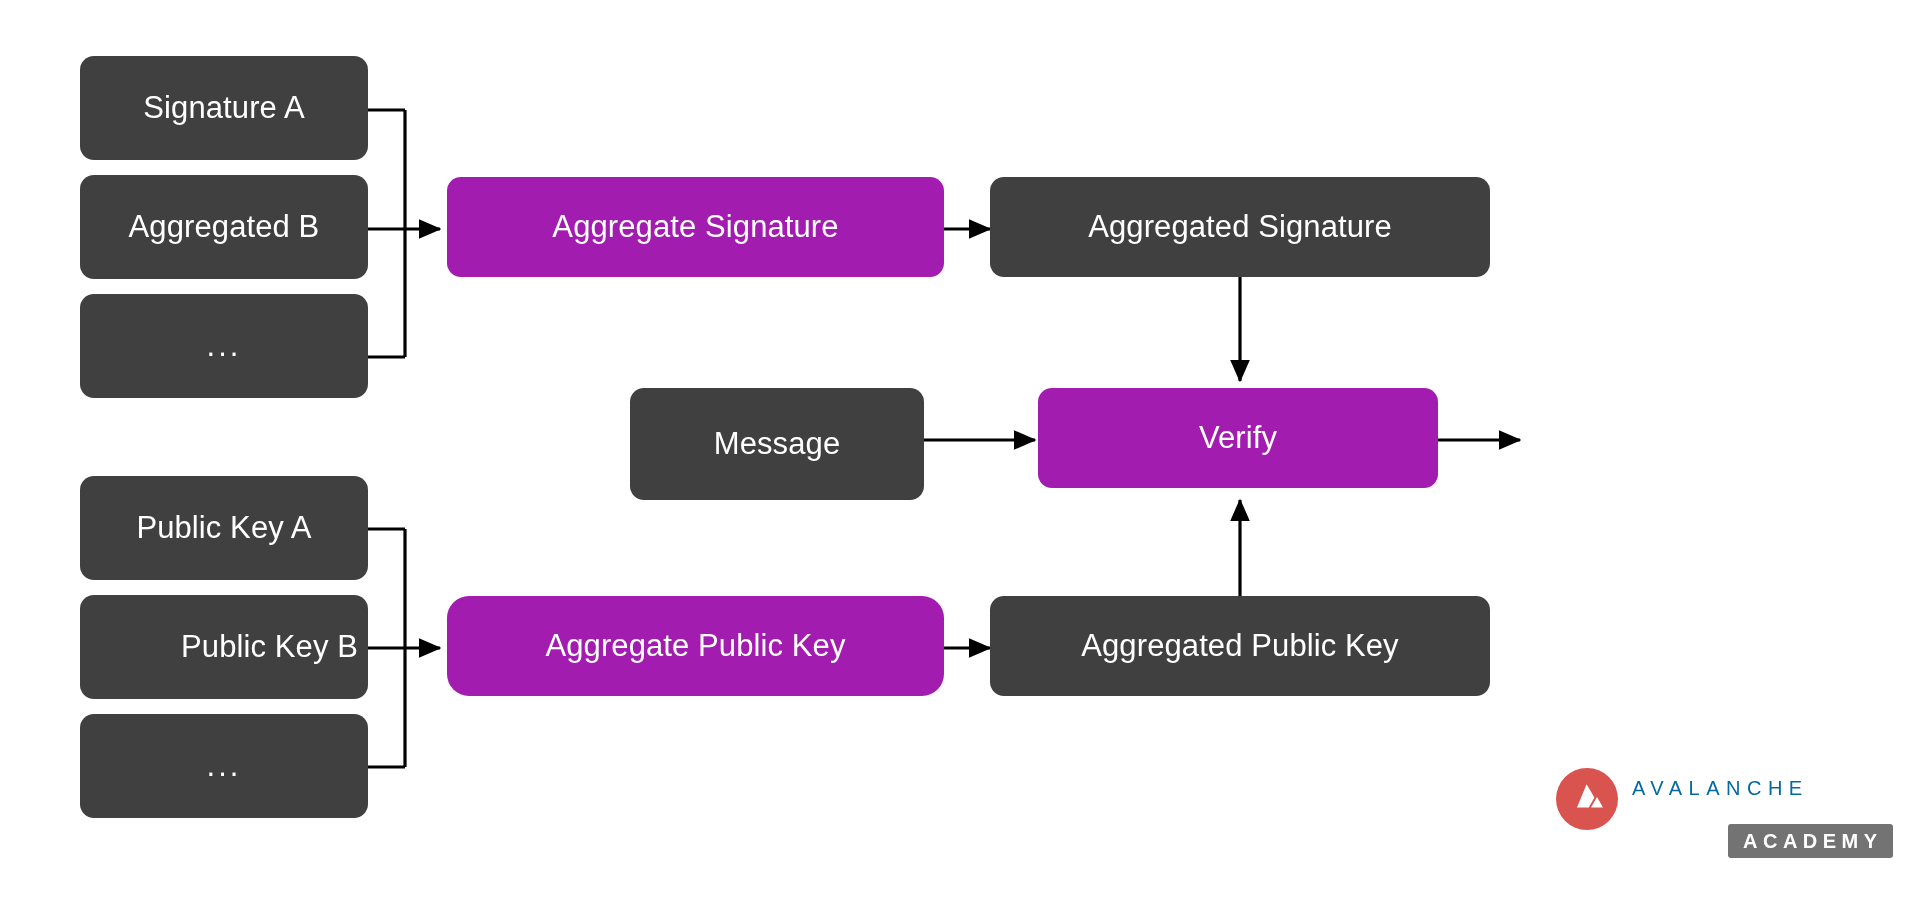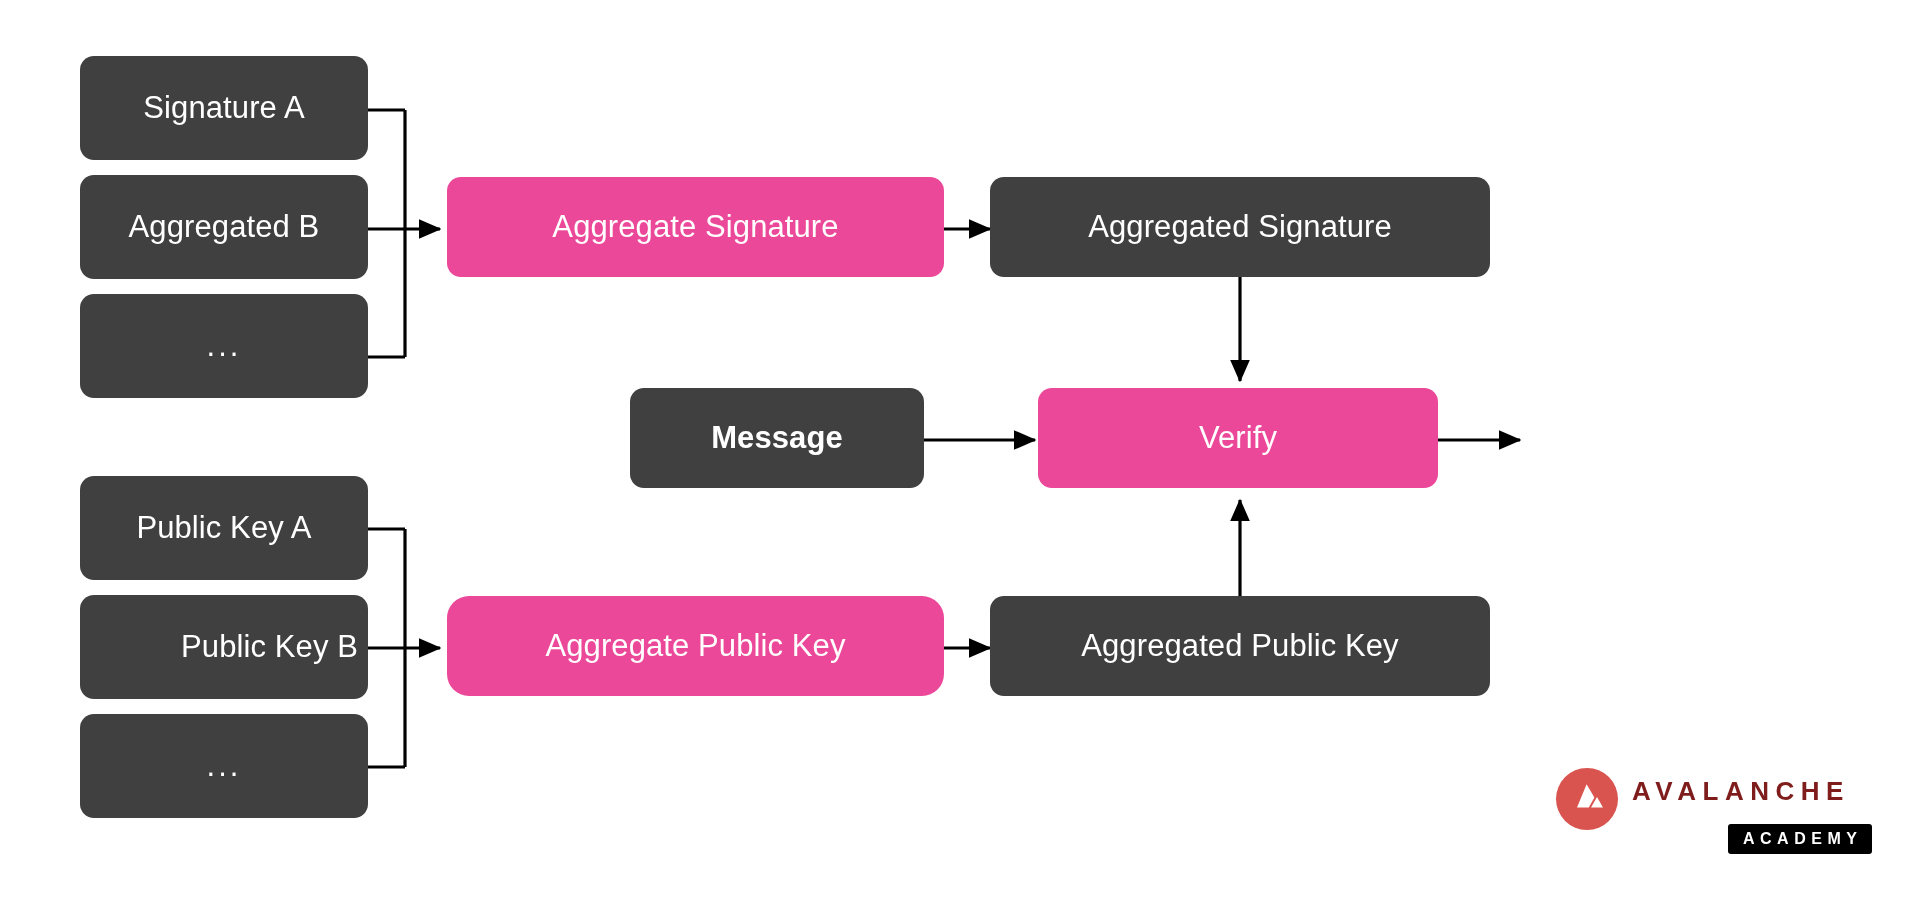--- a/index.html
+++ b/index.html
@@ -36,21 +36,21 @@
     text-align: center;
     color: #ffffff;
     font-size: 31px;
     font-weight: 400;
     line-height: 1.15;
     letter-spacing: 0.1px;
     padding: 0 10px;
     white-space: nowrap;
   }
   .node.blue  { background: #404040; }
-  .node.red   { background: #ec4899; }
+  .node.red   { background: #a21caf; }
   .node.bold  { font-weight: 400; }
   .node .lbl  { display: block; }
   .node .ellipsis {
     display: block;
     font-size: 31px;
     letter-spacing: 3px;
   }
 
   
   #logo {
@@ -67,34 +67,34 @@
     width: 62px;
     height: 62px;
     border-radius: 50%;
     background: #D9534F;
   }
   #logo-mark svg { display: block; }
   #logo-wordmark {
     position: absolute;
     left: 76px;
     top: 12px;
-    color: #7f1d1d;
-    font-size: 26px;
-    font-weight: 700;
+    color: #0369a1;
+    font-size: 20px;
+    font-weight: 400;
     letter-spacing: 6.5px;
     line-height: 1;
     white-space: nowrap;
   }
   #logo-academy {
     position: absolute;
     left: 172px;
     top: 58px;
-    background: #000000;
+    background: #737373;
     color: #ffffff;
-    font-size: 16px;
+    font-size: 20px;
     font-weight: 700;
     letter-spacing: 5.5px;
     line-height: 1;
     padding: 7px 10px 7px 15px;
     border-radius: 3px;
     white-space: nowrap;
   }
 </style>
 </head>
 <body>
@@ -147,21 +147,21 @@
   </div>
 
   <div class="node red" style="left:447px; top:177px; width:497px; height:100px;">
     <span class="lbl">Aggregate Signature</span>
   </div>
 
   <div class="node blue" style="left:990px; top:177px; width:500px; height:100px;">
     <span class="lbl">Aggregated Signature</span>
   </div>
 
-  <div class="node blue" style="left:630px; top:388px; width:294px; height:100px;font-weight:bold;">
+  <div class="node blue" style="left:630px; top:388px; width:294px; height:112px;">
     <span class="lbl">Message</span>
   </div>
 
   <div class="node red bold" style="left:1038px; top:388px; width:400px; height:100px;">
     <span class="lbl">Verify</span>
   </div>
 
 
   <div class="node blue" style="left:80px;  top:476px; width:288px; height:104px;">
     <span class="lbl">Public Key A</span>

